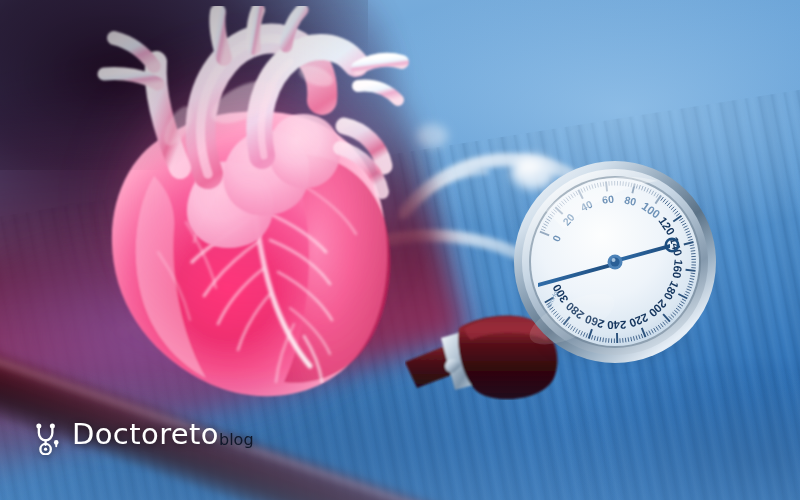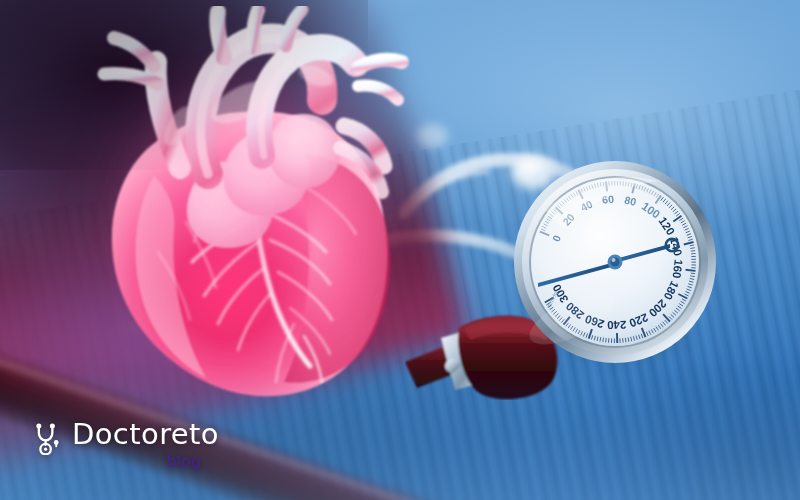--- a/index.html
+++ b/index.html
@@ -225,33 +225,33 @@
   }
   .logo-icon {
     width: 29px;
     height: 32px;
     flex: 0 0 auto;
     margin-top: 3px;
   }
   .logo-icon svg { width: 100%; height: 100%; display: block; }
   .logo-text {
     display: flex;
-    flex-direction: column;
+    flex-direction: row;
     align-items: flex-end;
   }
   .logo-name {
     color: #ffffff;
     font-size: 29px;
     line-height: 1.02;
     letter-spacing: 0.4px;
     font-weight: 400;
     font-family: "DejaVu Sans", sans-serif;
   }
   .logo-sub {
-    color: #4c1d95;
+    color: #0f172a;
     font-size: 16px;
     line-height: 1.2;
     margin-top: 2px;
     margin-right: 18px;
     font-weight: 400;
     font-family: "DejaVu Sans", sans-serif;
   }
 
   
   .g-num {

